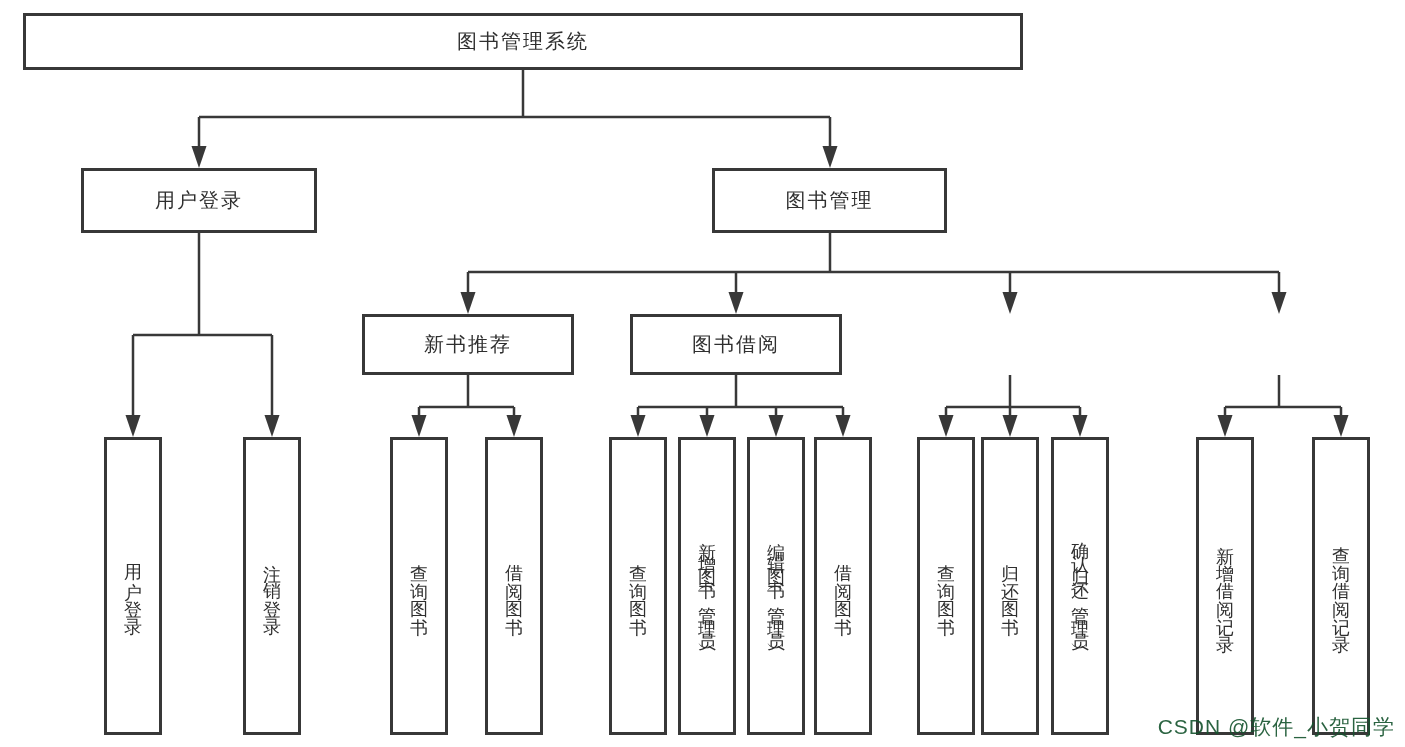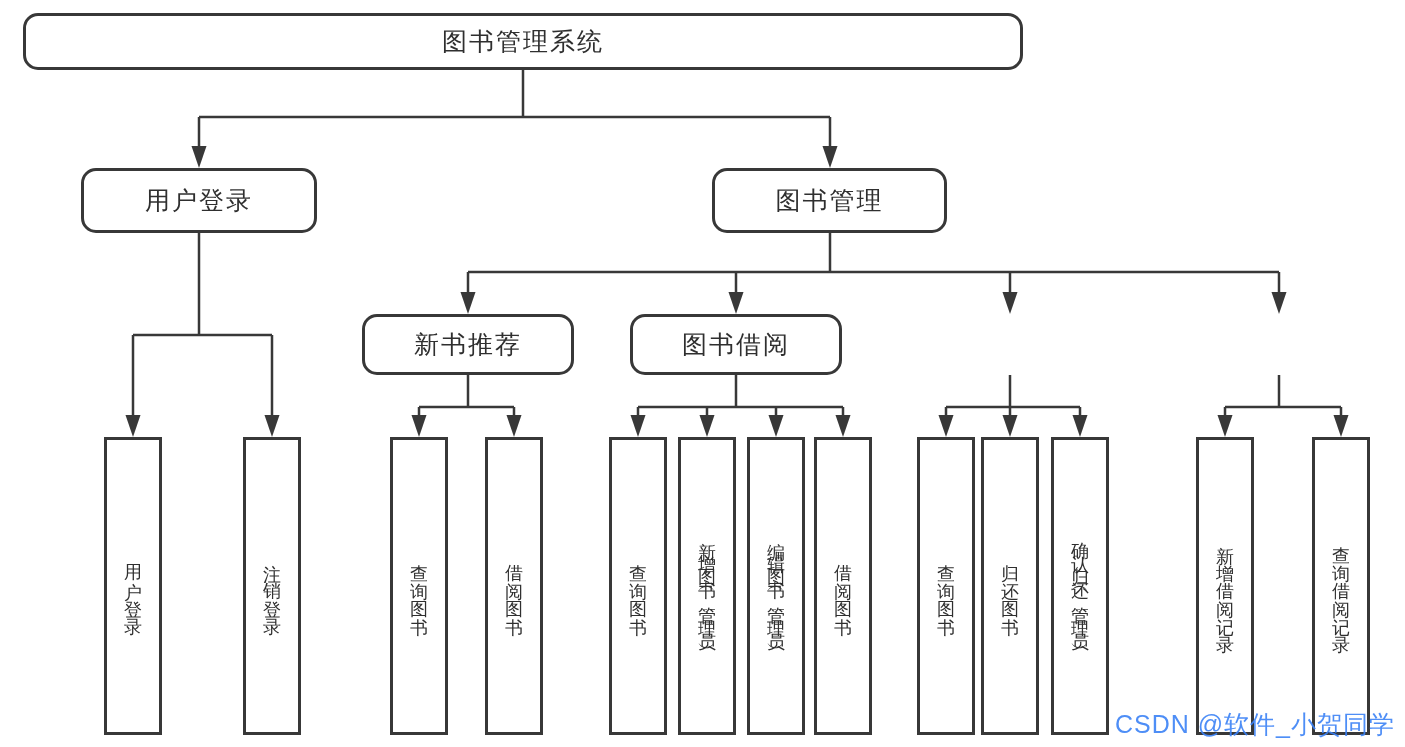--- a/index.html
+++ b/index.html
@@ -13,41 +13,41 @@
   #wires{position:absolute;left:0;top:0;z-index:1;}
   .box{
     position:absolute;
     background:#ffffff;
     border:3px solid #383838;
     box-sizing:border-box;
     display:flex;align-items:center;justify-content:center;
     color:#2f2f2f;
     z-index:2;
   }
-  .hbox{font-size:25px;letter-spacing:2px;border-radius:15px;}
+  .hbox{font-size:20px;letter-spacing:2px;}
   .root{left:23px;top:13px;width:1000px;height:57px;}
   .lvl2a{left:81px;top:168px;width:236px;height:65px;}
   .lvl2b{left:712px;top:168px;width:235px;height:65px;}
   .lvl3{top:314px;width:212px;height:61px;}
   .leaf{top:437px;width:58px;height:298px;}
   .leaf .vtext{
     writing-mode:vertical-rl;
     text-orientation:mixed;
     font-size:18px;
     letter-spacing:18px;
     line-height:1;
     color:#2f2f2f;
     white-space:nowrap;
   }
   .leaf .vtext.tight{letter-spacing:13px;}
   #watermark{
     position:absolute;
     right:10px;bottom:6px;
-    font-size:25px;
-    color:#3b82f6;
+    font-size:21px;
+    color:#14532d;
     opacity:0.9;
     z-index:3;
     letter-spacing:1px;
   }
 </style>
 </head>
 <body>
 
 <div id="stage">
 

